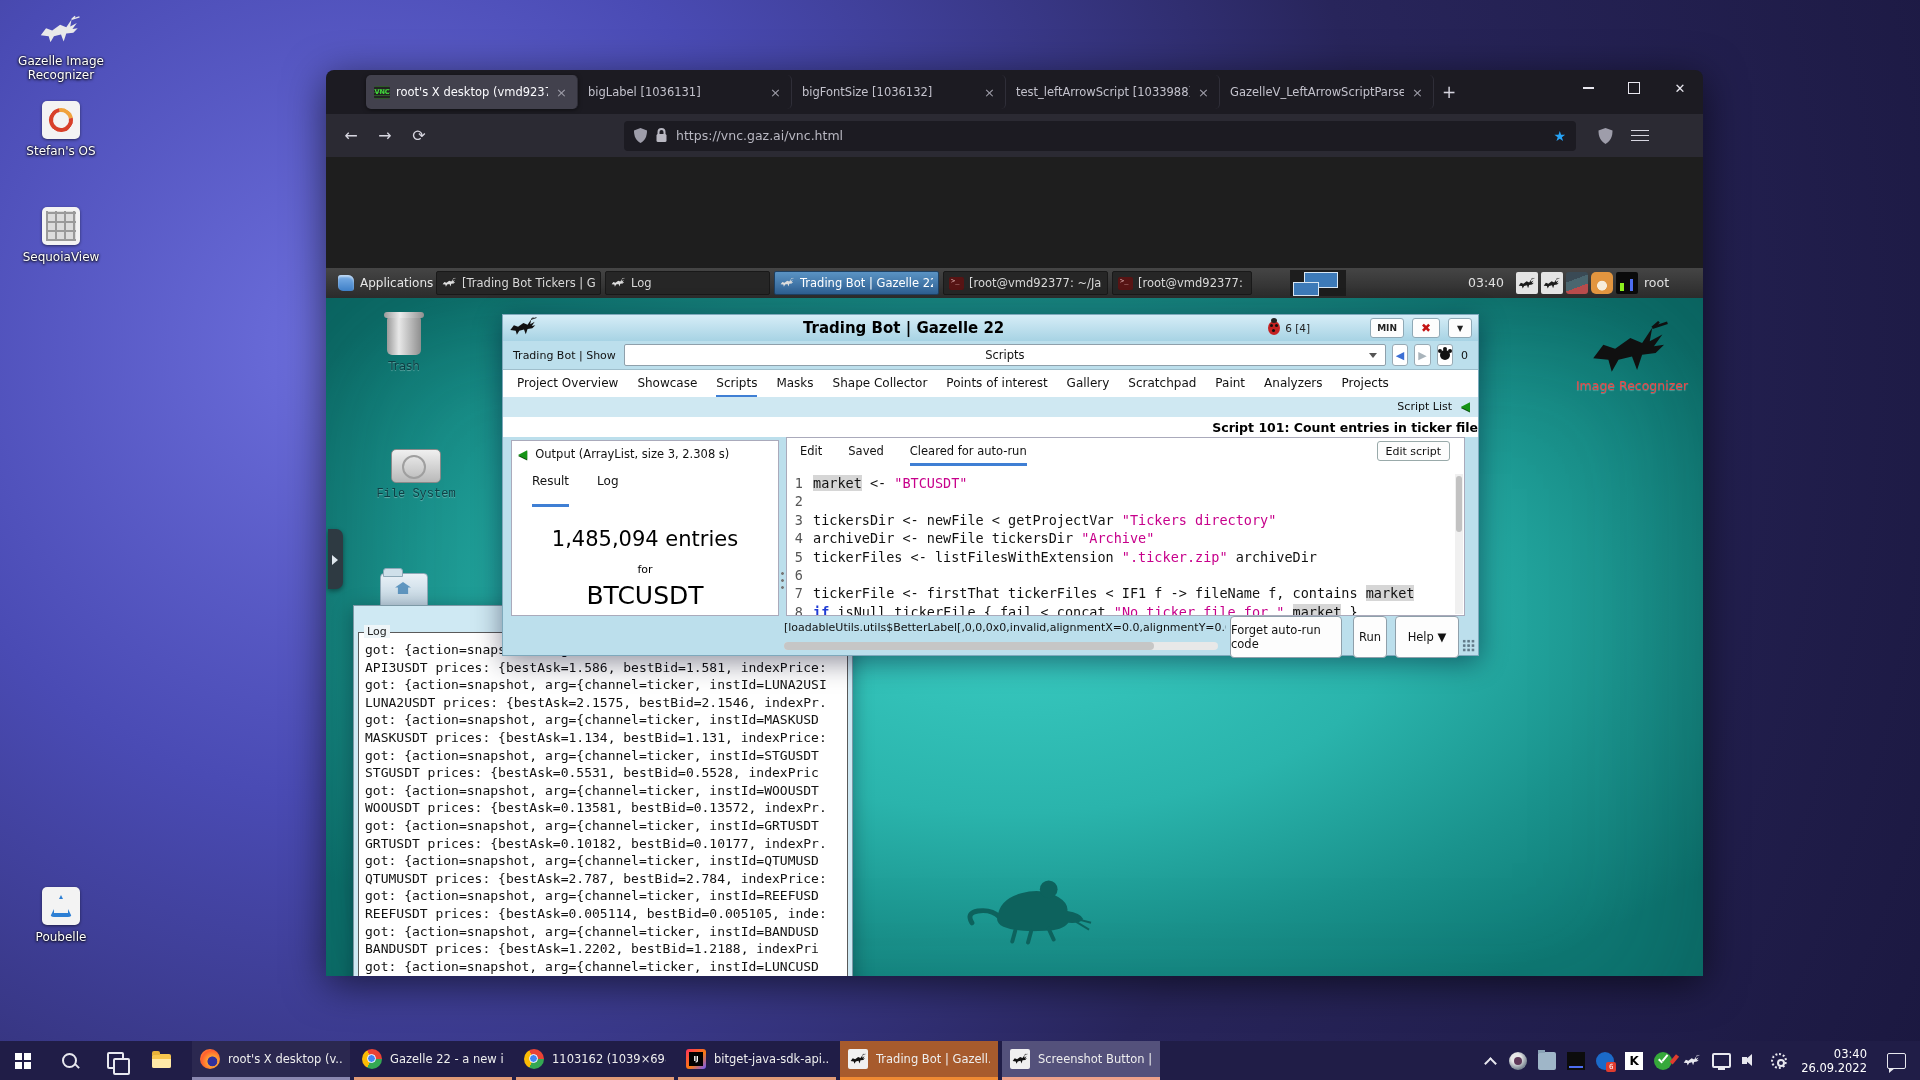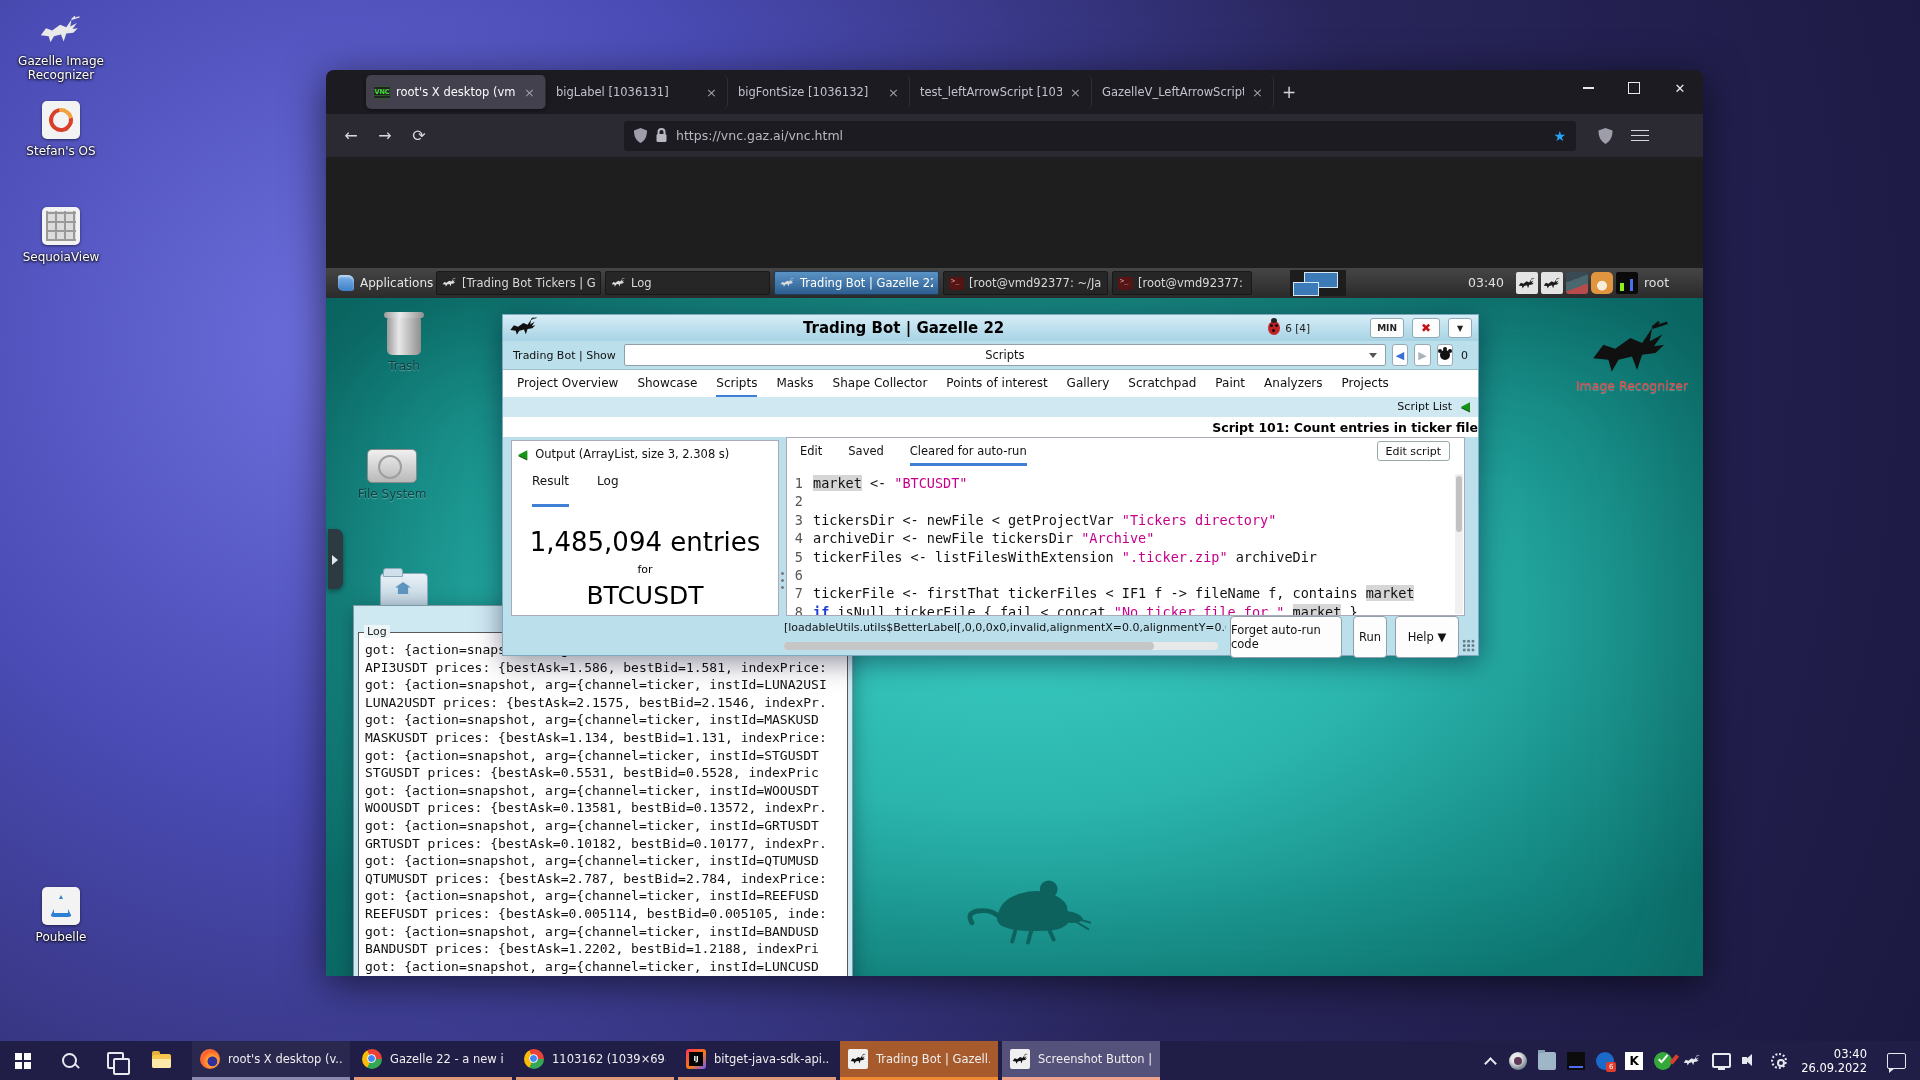--- a/index.html
+++ b/index.html
@@ -17,21 +17,21 @@
      repeating-linear-gradient(0deg,#9a9a9a 0 2px,transparent 2px 9px),
      repeating-linear-gradient(90deg,#9a9a9a 0 2px,transparent 2px 9px),#dcdcdc;}
   .recycle-art{position:absolute;inset:8px;border:4px solid #2d7fd4;border-radius:4px;
      clip-path:polygon(50% 0,100% 100%,0 100%);}
 
   
   #browser{position:absolute;left:326px;top:70px;width:1377px;height:906px;background:#1c1b22;
     border-radius:8px 8px 0 0;box-shadow:0 8px 40px rgba(0,0,0,.6);}
   .tabbar{position:absolute;left:0;top:0;right:0;height:44px;display:flex;align-items:center;padding-left:40px;box-sizing:border-box;}
   #tab-strip{display:flex;height:34px;gap:2px;}
-  .btab{display:flex;align-items:center;width:180px;box-sizing:border-box;padding:4px 8px;border-radius:5px;
+  .btab{display:flex;align-items:center;width:212px;box-sizing:border-box;padding:4px 8px;border-radius:5px;
     color:#c3c2cc;font-size:11.5px;gap:6px;border-right:1px solid #2f2e38;}
   .btab.active{background:#42414d;color:#fbfbfe;box-shadow:0 1px 4px rgba(0,0,0,.5);}
   .btab-t{flex:1;white-space:nowrap;overflow:hidden;}
   .btab-x{color:#9e9da8;font-size:13px;padding:0 2px;}
   .fav-vnc{width:16px;height:13px;background:#222;color:#41d83c;font-size:6.5px;font-weight:bold;
     display:flex;align-items:center;justify-content:center;border-radius:2px;flex:0 0 auto;
     background-image:repeating-linear-gradient(0deg,rgba(80,255,60,.25) 0 1px,transparent 1px 3px);}
   .newtab{color:#d5d4de;font-size:17px;margin-left:8px;}
   .win-ctl{position:absolute;right:0;top:0;height:36px;display:flex;}
   .wcb{width:46px;display:flex;align-items:center;justify-content:center;color:#e8e7ef;font-size:13px;}
@@ -136,21 +136,21 @@
   .scriptrow .sl{position:absolute;right:26px;top:3px;}
   .green-arr{color:#169416;text-shadow:0 1px 0 #0a4d0a;font-size:12px;}
   .scriptrow .ga{position:absolute;right:8px;top:2px;}
   .script-header{position:absolute;left:0;top:102px;right:0;height:20px;background:#fff;text-align:right;font-weight:bold;font-size:12.5px;color:#000;padding-top:3px;box-sizing:border-box;}
 
   .out-panel{position:absolute;left:8px;top:125px;width:268px;height:176px;background:#fff;border:1px solid #aab;box-sizing:border-box;overflow:hidden;}
   .out-head{position:absolute;left:6px;top:6px;display:flex;gap:8px;align-items:center;font-size:11.5px;color:#111;}
   #output-tabs{position:absolute;left:20px;top:33px;display:flex;gap:28px;font-size:12px;color:#111;}
   .otab{padding-bottom:16px;}
   .otab.active{border-bottom:3px solid #3f7fd4;}
-  .res-big{position:absolute;left:0;top:86px;width:100%;text-align:center;font-size:26px;color:#000;}
+  .res-big{position:absolute;left:0;top:86px;width:100%;text-align:center;font-size:21px;color:#000;}
   .res-for{position:absolute;left:0;top:122px;width:100%;text-align:center;font-size:11px;color:#000;}
   .res-sym{position:absolute;left:0;top:140px;width:100%;text-align:center;font-size:25px;color:#000;}
   .split-dots{position:absolute;left:277px;top:255px;width:5px;height:22px;
     background-image:radial-gradient(circle,#777 1.3px,transparent 1.5px);background-size:5px 7px;}
 
   .code-panel{position:absolute;left:283px;top:122px;width:679px;height:179px;background:#fff;border:1px solid #aab;box-sizing:border-box;overflow:hidden;}
   #editor-tabs{position:absolute;left:13px;top:6px;display:flex;gap:26px;font-size:11.5px;color:#111;}
   .etab{padding-bottom:5px;}
   .etab.active{border-bottom:3px solid #3f7fd4;}
   .edit-script-btn{position:absolute;right:14px;top:3px;height:18px;background:#fdfdfd;border:1px solid #9aa;border-radius:3px;font-size:11px;display:flex;align-items:center;padding:0 8px;color:#111;}
@@ -415,21 +415,21 @@
       <div class="teal">
         <svg class="rat" style="position:absolute;">
             <use href="#rat-sym"></use>
           </svg>
       </div>
 
       <div class="vicon" style="left:46px;top:160px;width:64px;">
         <div class="vico trash-ico"></div>
         <div>Trash</div>
       </div>
-      <div class="vicon" style="left:24px;top:292px;width:84px;">
+      <div class="vicon" style="left:48px;top:292px;width:84px;font-family:Liberation Mono, monospace;">
         <div class="vico hdd-ico"></div>
         <div>File System</div>
       </div>
       <div class="vicon" style="left:46px;top:416px;width:64px;">
         <div class="vico home-ico"></div>
       </div>
       <div class="dock-arrow"></div>
       <div class="vrec">
         <svg>
             <use href="#gz"></use>

